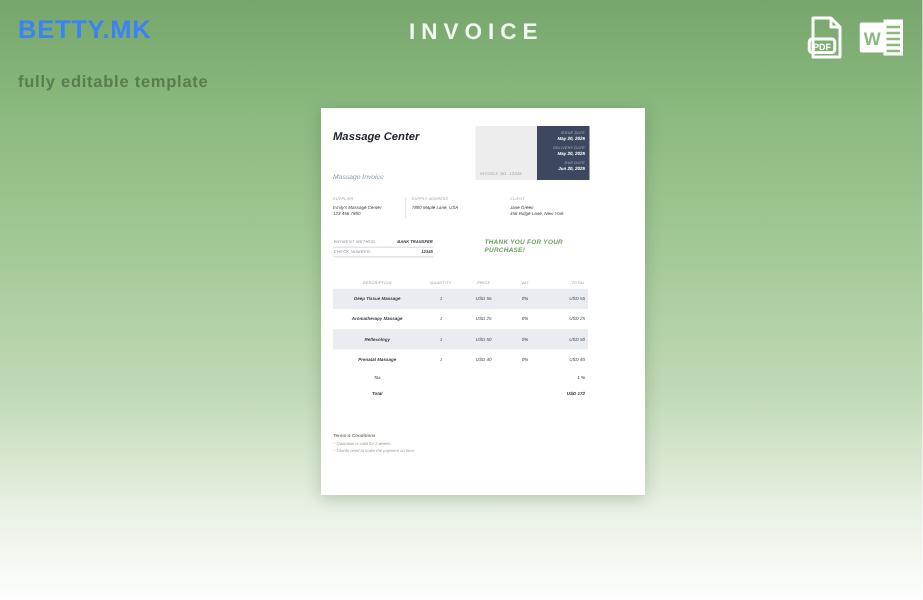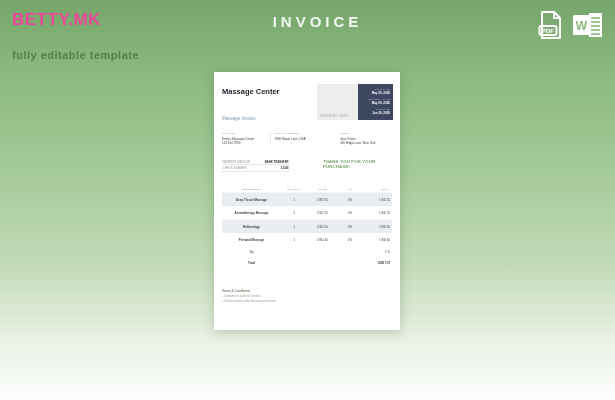--- a/index.html
+++ b/index.html
@@ -5,30 +5,30 @@
   * { margin:0; padding:0; box-sizing:border-box; }
   html,body { width:615px; height:400px; overflow:hidden; }
   body {
     font-family:"Liberation Sans", sans-serif;
     background:linear-gradient(180deg,#76a66b 0%,#8ab97e 18%,#a3c997 42%,#c2dab7 66%,#e9f1e4 85%,#fdfefd 100%);
     position:relative;
   }
 
   
   .logo-wrap { position:absolute; left:12px; top:10px; }
-  .logo { color:#ec4899; font-size:17px; font-weight:800; letter-spacing:.5px; }
+  .logo { color:#3b82f6; font-size:17px; font-weight:800; letter-spacing:.5px; }
   .tagline { color:#567d4e; font-size:11px; font-weight:700; letter-spacing:.5px; margin-top:19px; }
   .page-title { position:absolute; left:10px; top:13px; width:100%; text-align:center;
     color:#f3f7f1; font-size:15px; font-weight:700; letter-spacing:4px; }
   .top-icons { position:absolute; right:12px; top:10px; display:flex; gap:9px; align-items:center; }
   .top-icons svg { display:block; }
 
   
-  .page-outer { position:absolute; left:214px; top:72px; width:186px; height:258px;
-    background:#ffffff; box-shadow:0 2px 10px rgba(40,70,35,.25); }
+  .page-outer { position:absolute; left:214px; top:72px; width:216px; height:258px;
+    background:#ffffff; box-shadow:0 2px 10px rgba(40,70,35,.25);font-style:italic; }
   .page-inner { width:372px; height:516px; transform:scale(.5); transform-origin:0 0;
     position:relative; padding:24px 16px 0 16px; color:#33373d; }
 
   .company { font-size:15px; font-weight:700; color:#23272e; margin-top:6px; }
   .doc-label { font-size:9px; color:#8598b4; margin-top:40px; }
 
   .invno-box { position:absolute; left:206px; top:24px; width:82px; height:72px;
     background:#ededed; display:flex; align-items:flex-end; padding:5px 6px; }
   .invno-box span { font-size:5.5px; color:#9aa0a8; letter-spacing:.3px; }
   .date-box { position:absolute; left:288px; top:24px; width:70px; height:72px;

